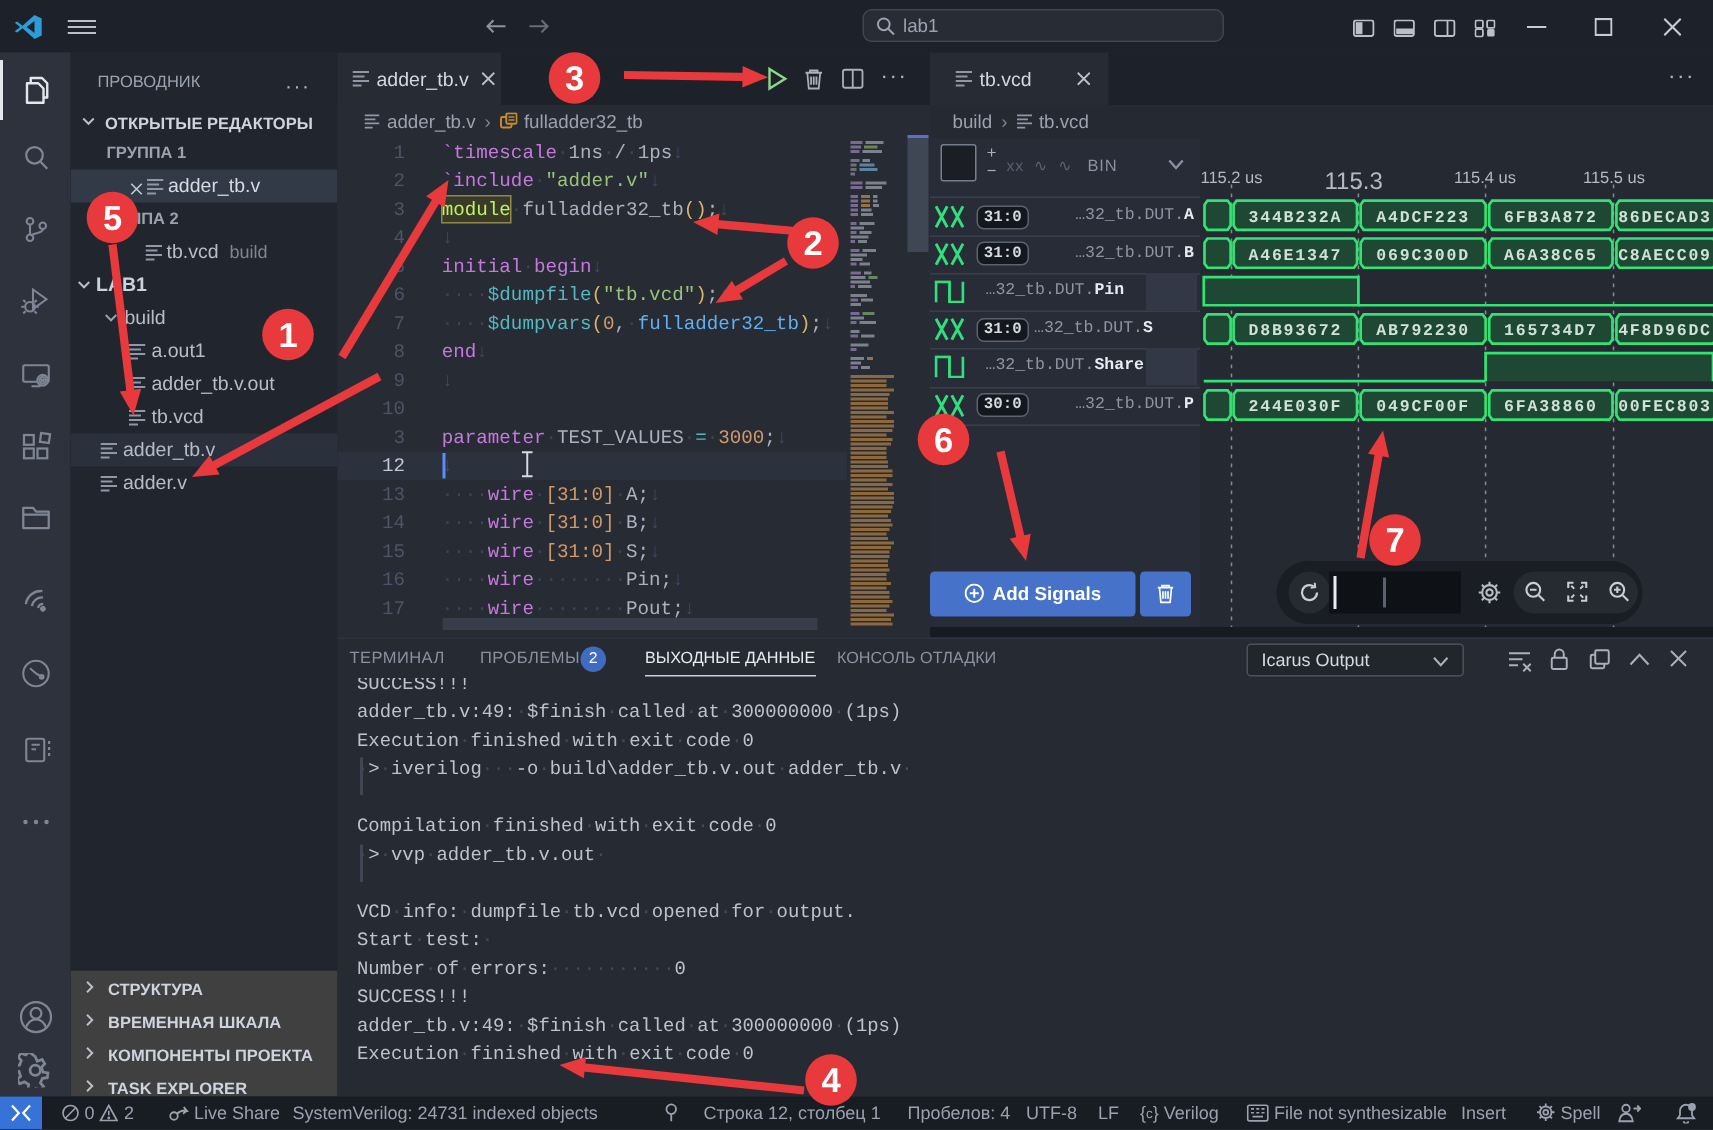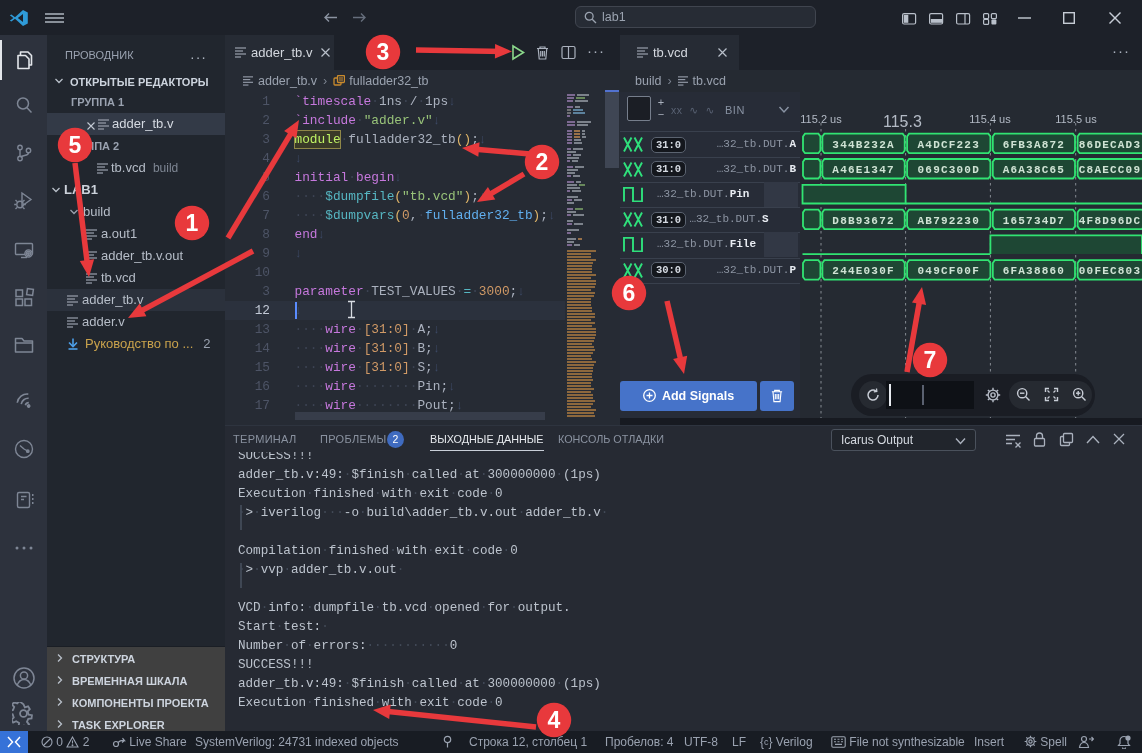--- a/index.html
+++ b/index.html
@@ -289,27 +289,20 @@
           </g>
         </svg><span style="vertical-align:2px">adder_tb.v</span></div>
 <div class="srow" style="top:276px"><svg width="11" height="12" style="margin:5px 4px 0 20px" viewBox="0 0 11 12">
           <g stroke="#9198a5" stroke-width="1.3">
             <line x1="0" y1="2" x2="11" y2="2"></line>
             <line x1="0" y1="5" x2="8" y2="5"></line>
             <line x1="0" y1="8" x2="11" y2="8"></line>
             <line x1="0" y1="11" x2="6" y2="11"></line>
           </g>
         </svg><span style="vertical-align:2px">adder.v</span></div>
-<div class="srow" style="top:298px;color:#c9a24c"><svg width="12" height="12" style="margin:5px 6px 0 20px" viewBox="0 0 12 12">
-          <g stroke="#4d9fe8" stroke-width="1.6" fill="none">
-            <path d="M6 0.5 V8"></path>
-            <path d="M2 4.5 L6 8.5 L10 4.5"></path>
-            <path d="M1.5 11 h9"></path>
-          </g>
-        </svg><span style="vertical-align:2px">Руководство по ...</span><span style="color:#9aa2b0;margin-left:10px;vertical-align:2px">2</span></div>
 <div class="abs" style="left:0;top:611px;width:178px;height:88px;background:#404040;border-top:1px solid #1a1e25">
 <div class="srow sect" style="top:0"><svg width="10" height="10" style="margin:6px 7px 0 8px" viewBox="0 0 10 10">
             <path d="M3 1.5 L6.5 5 L3 8.5" stroke="#b9c0ca" stroke-width="1.3" fill="none"></path>
           </svg>СТРУКТУРА</div>
 <div class="srow sect" style="top:22px"><svg width="10" height="10" style="margin:6px 7px 0 8px" viewBox="0 0 10 10">
             <path d="M3 1.5 L6.5 5 L3 8.5" stroke="#b9c0ca" stroke-width="1.3" fill="none"></path>
           </svg>ВРЕМЕННАЯ ШКАЛА</div>
 <div class="srow sect" style="top:44px"><svg width="10" height="10" style="margin:6px 7px 0 8px" viewBox="0 0 10 10">
             <path d="M3 1.5 L6.5 5 L3 8.5" stroke="#b9c0ca" stroke-width="1.3" fill="none"></path>
           </svg>КОМПОНЕНТЫ ПРОЕКТА</div>
@@ -594,21 +587,21 @@
             <path d="M1 0.5 L8.5 14.5 M8.5 0.5 L1 14.5 M11.5 0.5 L19 14.5 M19 0.5 L11.5 14.5"></path>
           </g>
         </svg>
         <div class="chip">31:0</div>
         <div class="wn" style="left:56px;width:106px;text-align:center">…32_tb.DUT.<b>S</b></div>
       </div>
 <div class="wrow" style="top:197.4px">
         <svg class="wi" width="20" height="15" viewBox="0 0 20 15">
           <path d="M1 14.5 V0.8 H10 V14.5 H19 V0.8" stroke="#2fe07c" stroke-width="1.9" fill="none"></path>
         </svg>
-        <div class="wn" style="left:37px">…32_tb.DUT.<b>File</b></div>
+        <div class="wn" style="left:37px">…32_tb.DUT.<b>Share</b></div>
         <div class="abs" style="left:144px;top:0;width:34px;height:25px;background:#323845"></div>
       </div>
 <div class="wrow" style="top:222.7px">
         <svg class="wi" width="21" height="15" viewBox="0 0 21 15">
           <g stroke="#2fe07c" stroke-width="1.9" fill="none">
             <path d="M1 0.5 L8.5 14.5 M8.5 0.5 L1 14.5 M11.5 0.5 L19 14.5 M19 0.5 L11.5 14.5"></path>
           </g>
         </svg>
         <div class="chip">30:0</div>
         <div class="wn" style="left:70px;width:106px;text-align:right">…32_tb.DUT.<b>P</b></div>

